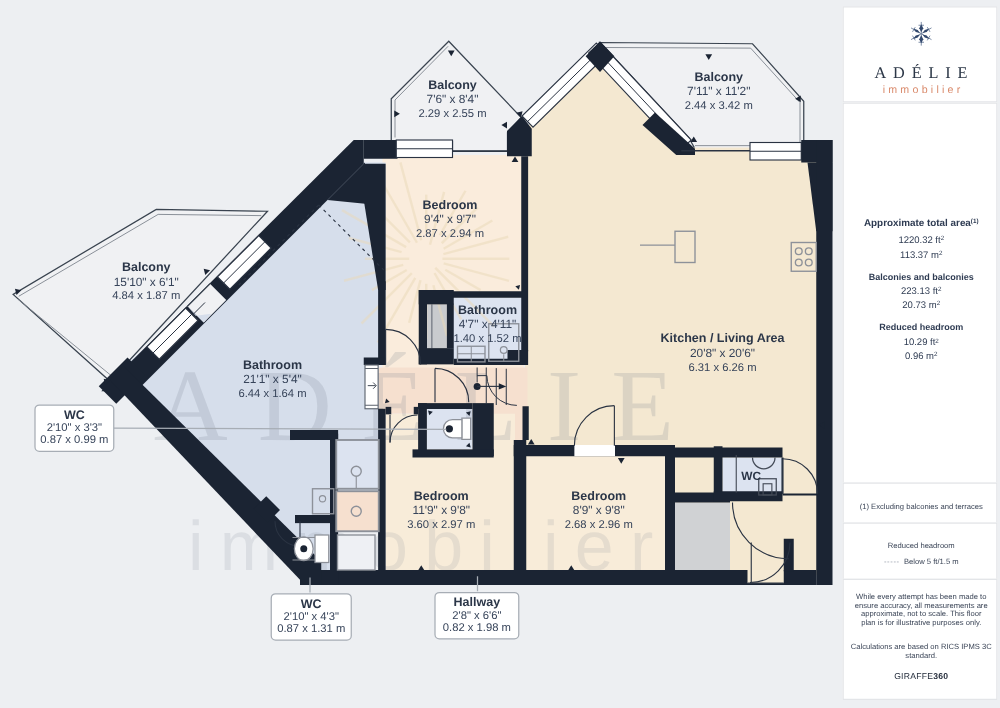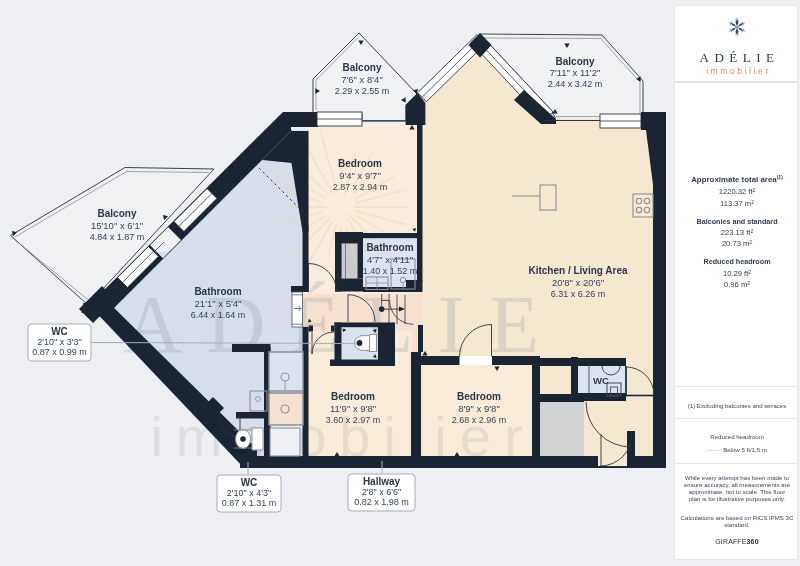--- a/index.html
+++ b/index.html
@@ -400,21 +400,21 @@
 
   <div style="position:absolute;left:0;top:60px;width:124px;text-align:center;font-size:8.5px;letter-spacing:2.6px;color:#d9896a;text-indent:3px;">immobilier</div>
 </div>
 
 <div class="card" style="left:674px;top:82px;width:124px;height:305px;color:#2e3b52;">
 
   <div style="position:absolute;left:0;top:91px;width:124px;text-align:center;font-size:7.9px;font-weight:bold;">Approximate total area<span style="font-size:5px;vertical-align:3px;">(1)</span></div>
   <div style="position:absolute;left:0;top:104px;width:124px;text-align:center;font-size:7.6px;">1220.32 ft<span style="font-size:5px;vertical-align:2px;">2</span></div>
   <div style="position:absolute;left:0;top:115.5px;width:124px;text-align:center;font-size:7.6px;">113.37 m<span style="font-size:5px;vertical-align:2px;">2</span></div>
 
-  <div style="position:absolute;left:0;top:133.5px;width:124px;text-align:center;font-size:7.2px;font-weight:bold;">Balconies and standard</div>
+  <div style="position:absolute;left:0;top:133.5px;width:124px;text-align:center;font-size:7.2px;font-weight:bold;">Balconies and balconies</div>
   <div style="position:absolute;left:0;top:145px;width:124px;text-align:center;font-size:7.6px;">223.13 ft<span style="font-size:5px;vertical-align:2px;">2</span></div>
   <div style="position:absolute;left:0;top:156px;width:124px;text-align:center;font-size:7.6px;">20.73 m<span style="font-size:5px;vertical-align:2px;">2</span></div>
 
   <div style="position:absolute;left:0;top:174px;width:124px;text-align:center;font-size:7.2px;font-weight:bold;">Reduced headroom</div>
   <div style="position:absolute;left:0;top:185.5px;width:124px;text-align:center;font-size:7.6px;">10.29 ft<span style="font-size:5px;vertical-align:2px;">2</span></div>
   <div style="position:absolute;left:0;top:196.5px;width:124px;text-align:center;font-size:7.6px;">0.96 m<span style="font-size:5px;vertical-align:2px;">2</span></div>
 </div>
 
 <div class="card" style="left:674px;top:386px;width:124px;height:33px;color:#3c4658;">
   <div style="position:absolute;left:0;top:15px;width:124px;text-align:center;font-size:6.1px;">(1) Excluding balconies and terraces</div>

